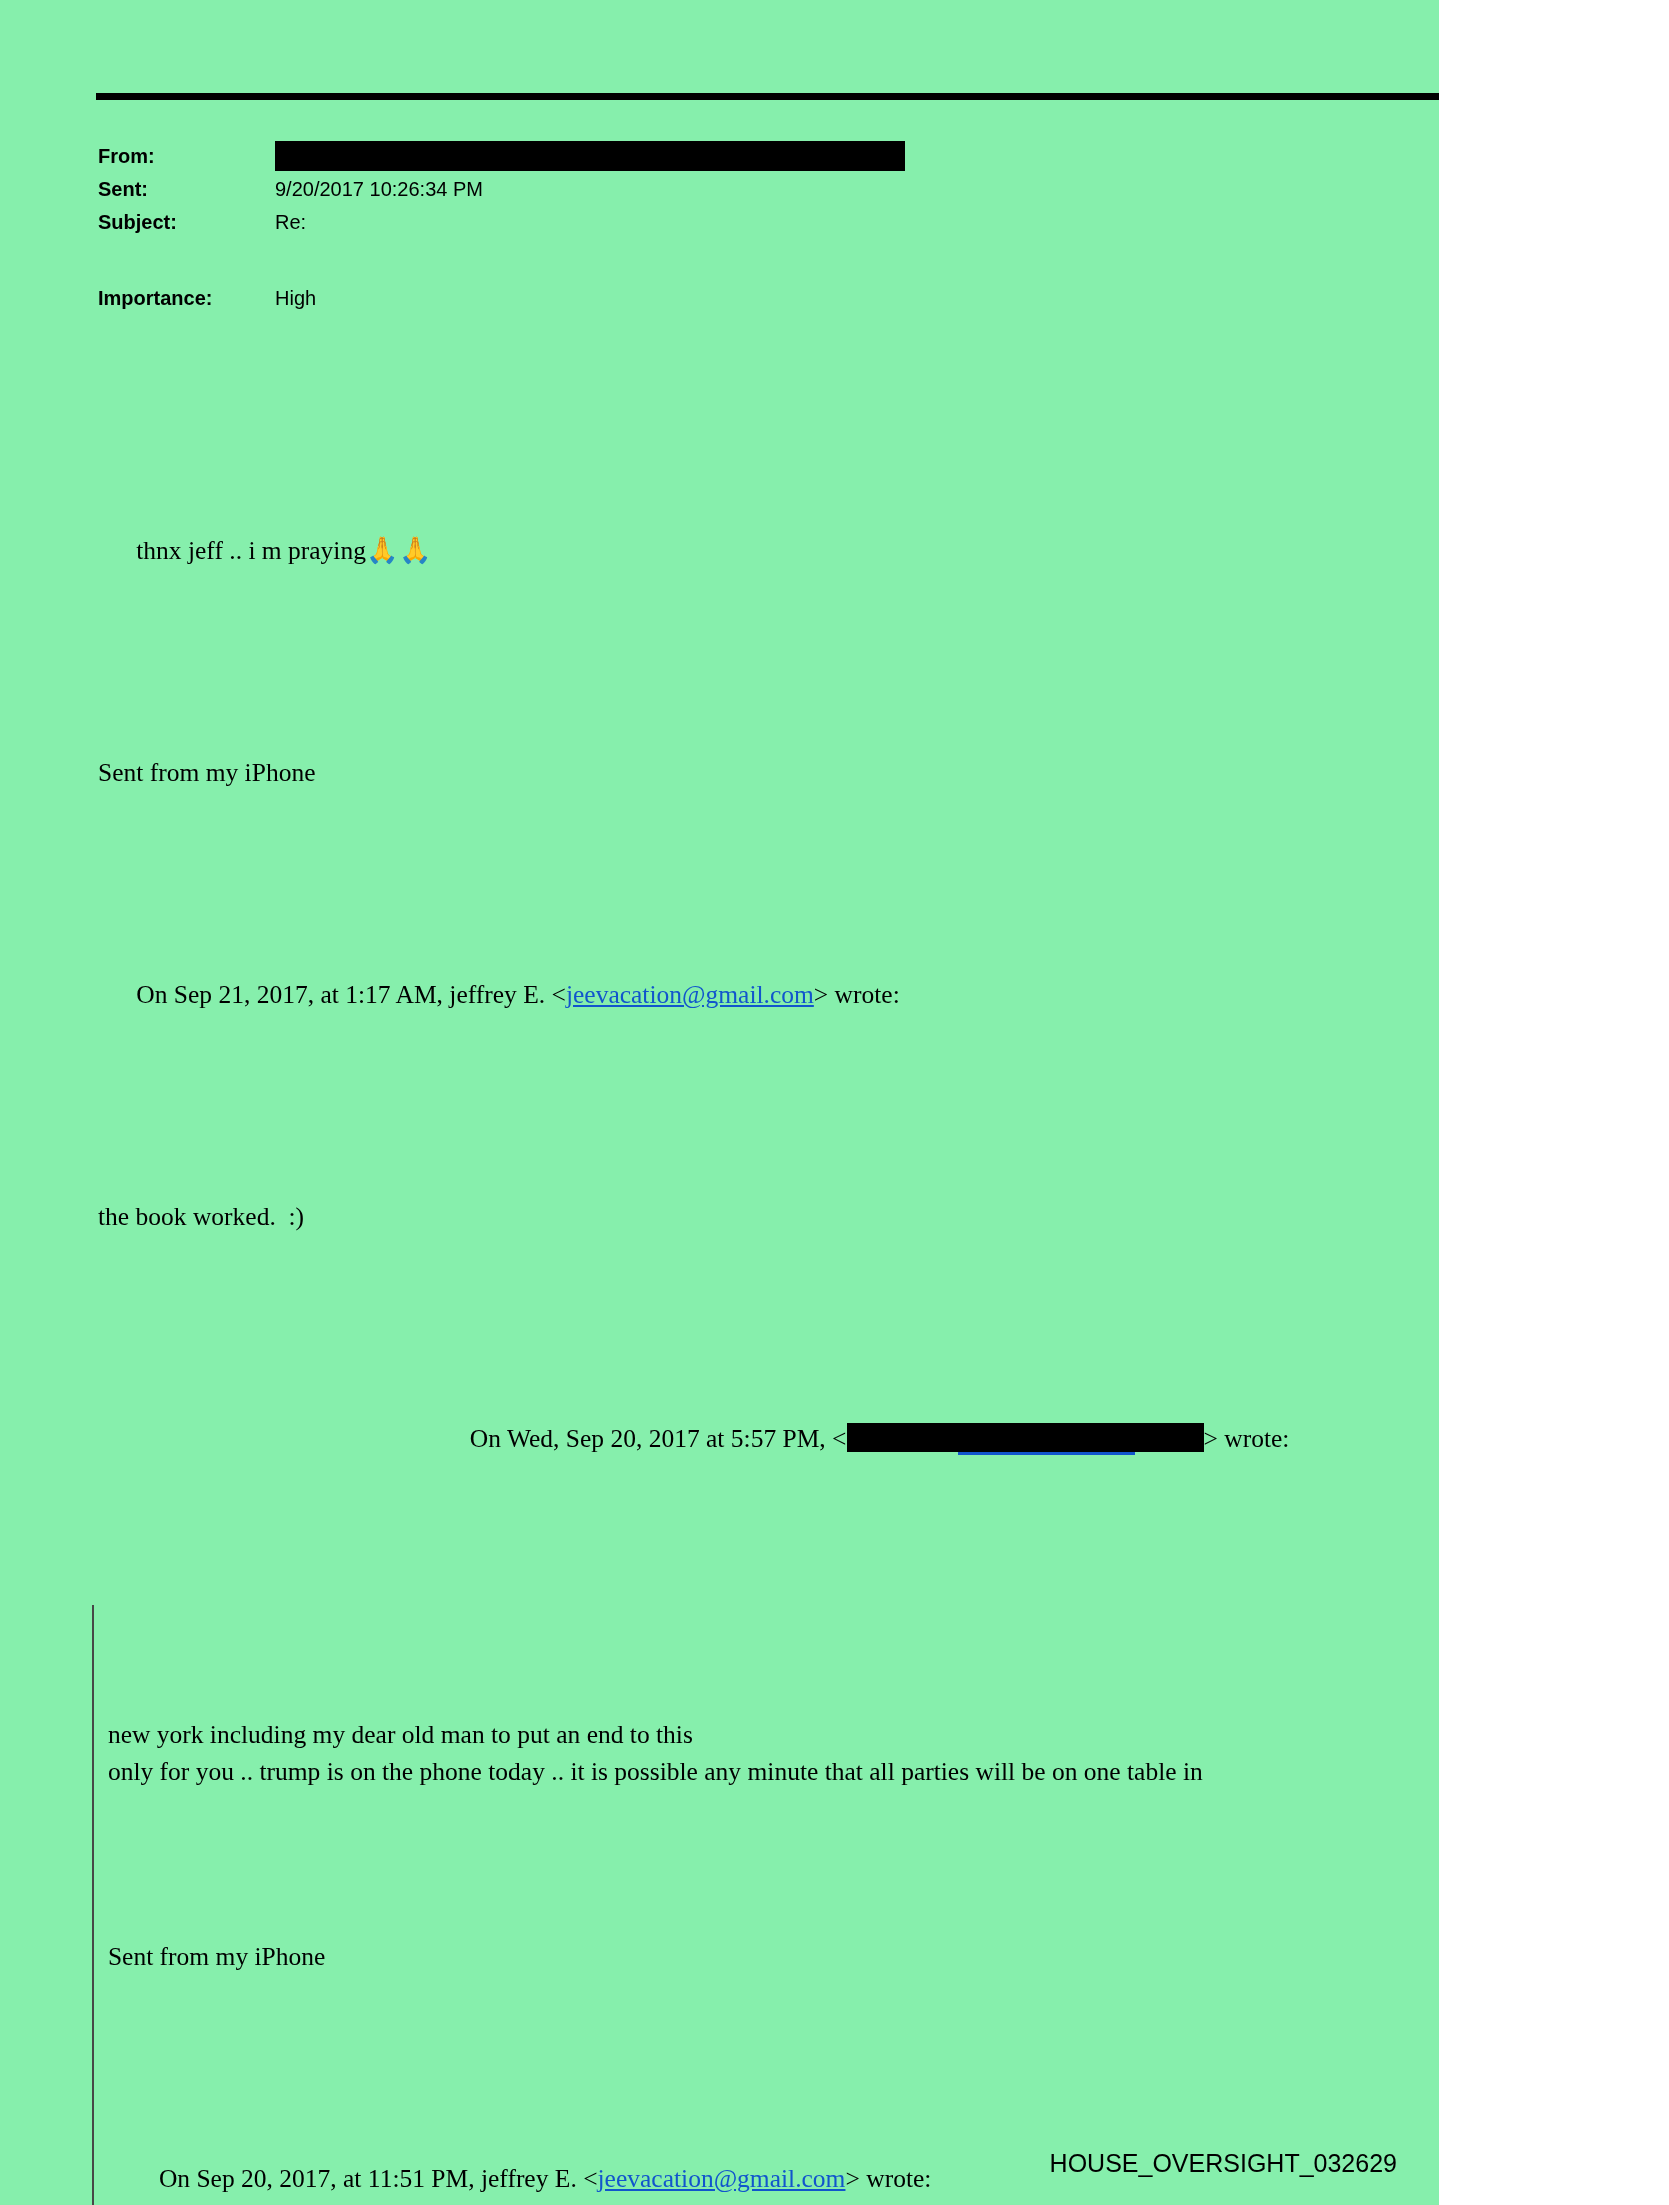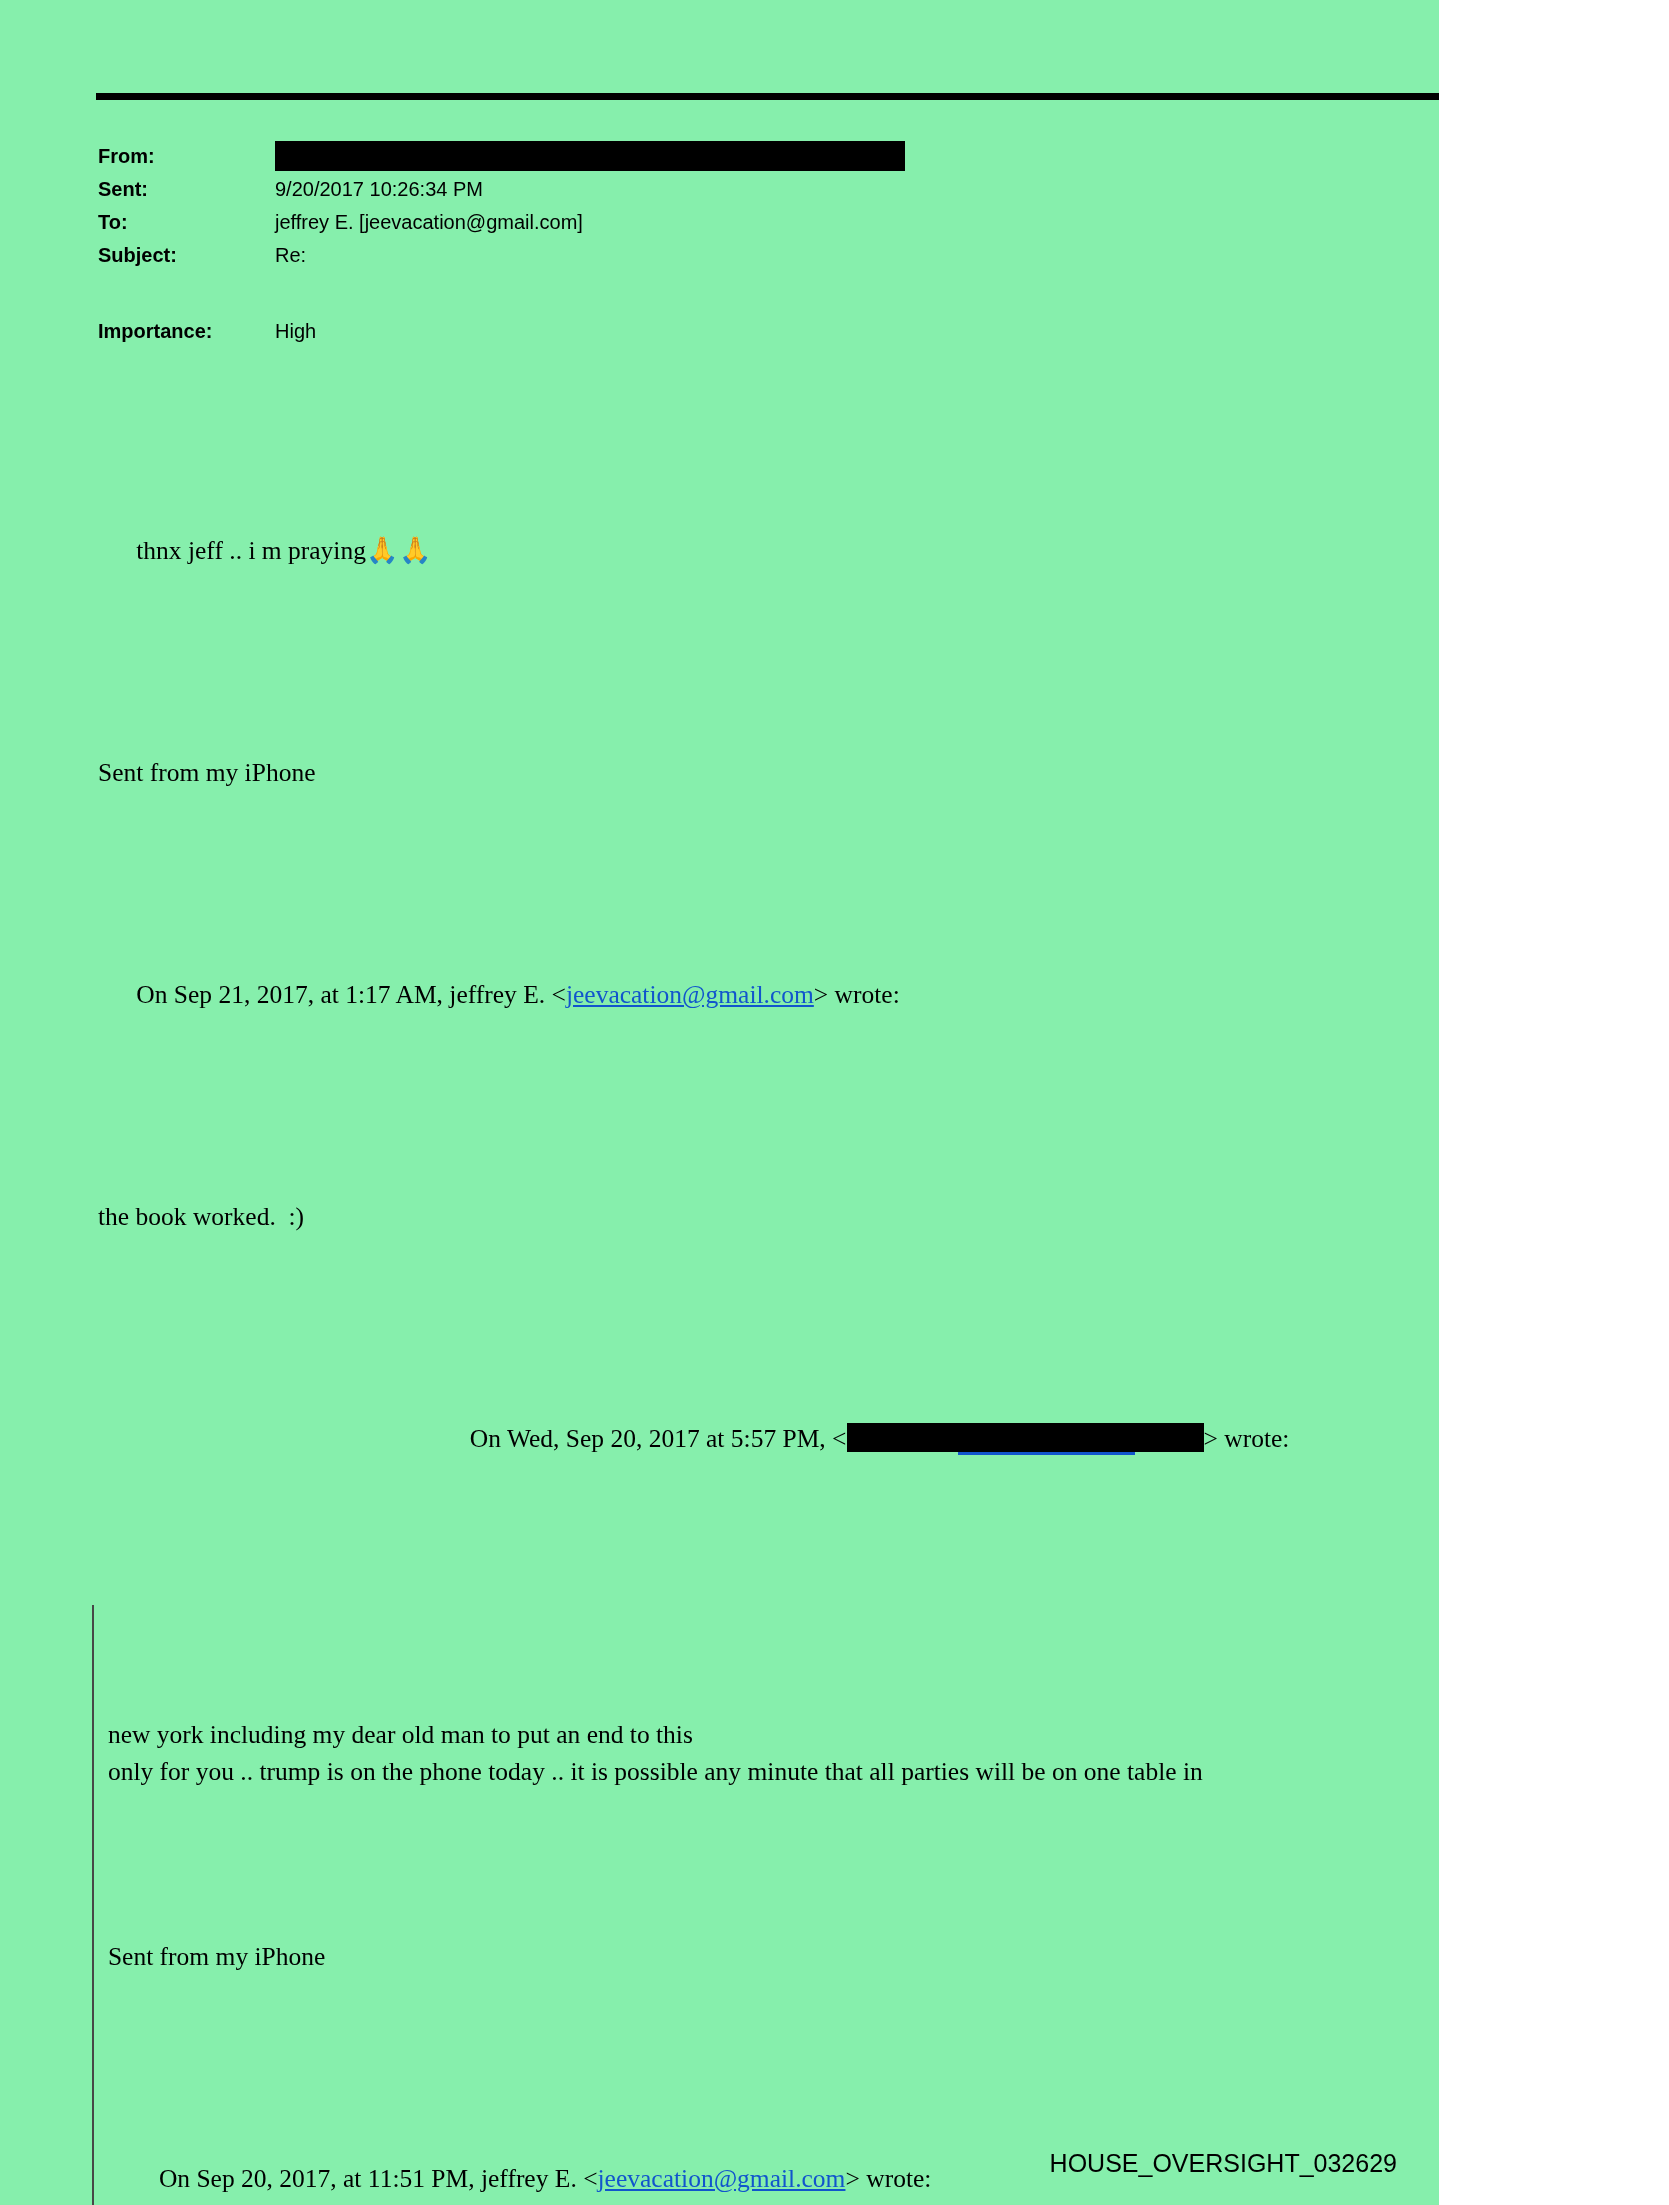--- a/index.html
+++ b/index.html
@@ -108,24 +108,20 @@
   <div class="email-header">
     <div class="hrow">
       <span class="hlabel">From:</span>
       <span class="redaction-bar redaction-from"></span>
     </div>
     <div class="hrow">
       <span class="hlabel">Sent:</span>
       <span class="hvalue">9/20/2017 10:26:34 PM</span>
     </div>
     <div class="hrow">
-      <span class="hlabel">To:</span>
-      <span class="hvalue">jeffrey E. [jeevacation@gmail.com]</span>
-    </div>
-    <div class="hrow">
       <span class="hlabel">Subject:</span>
       <span class="hvalue">Re:</span>
     </div>
     <div class="hrow importance-row">
       <span class="hlabel">Importance:</span>
       <span class="hvalue">High</span>
     </div>
   </div>
 
   <div class="body-text">

